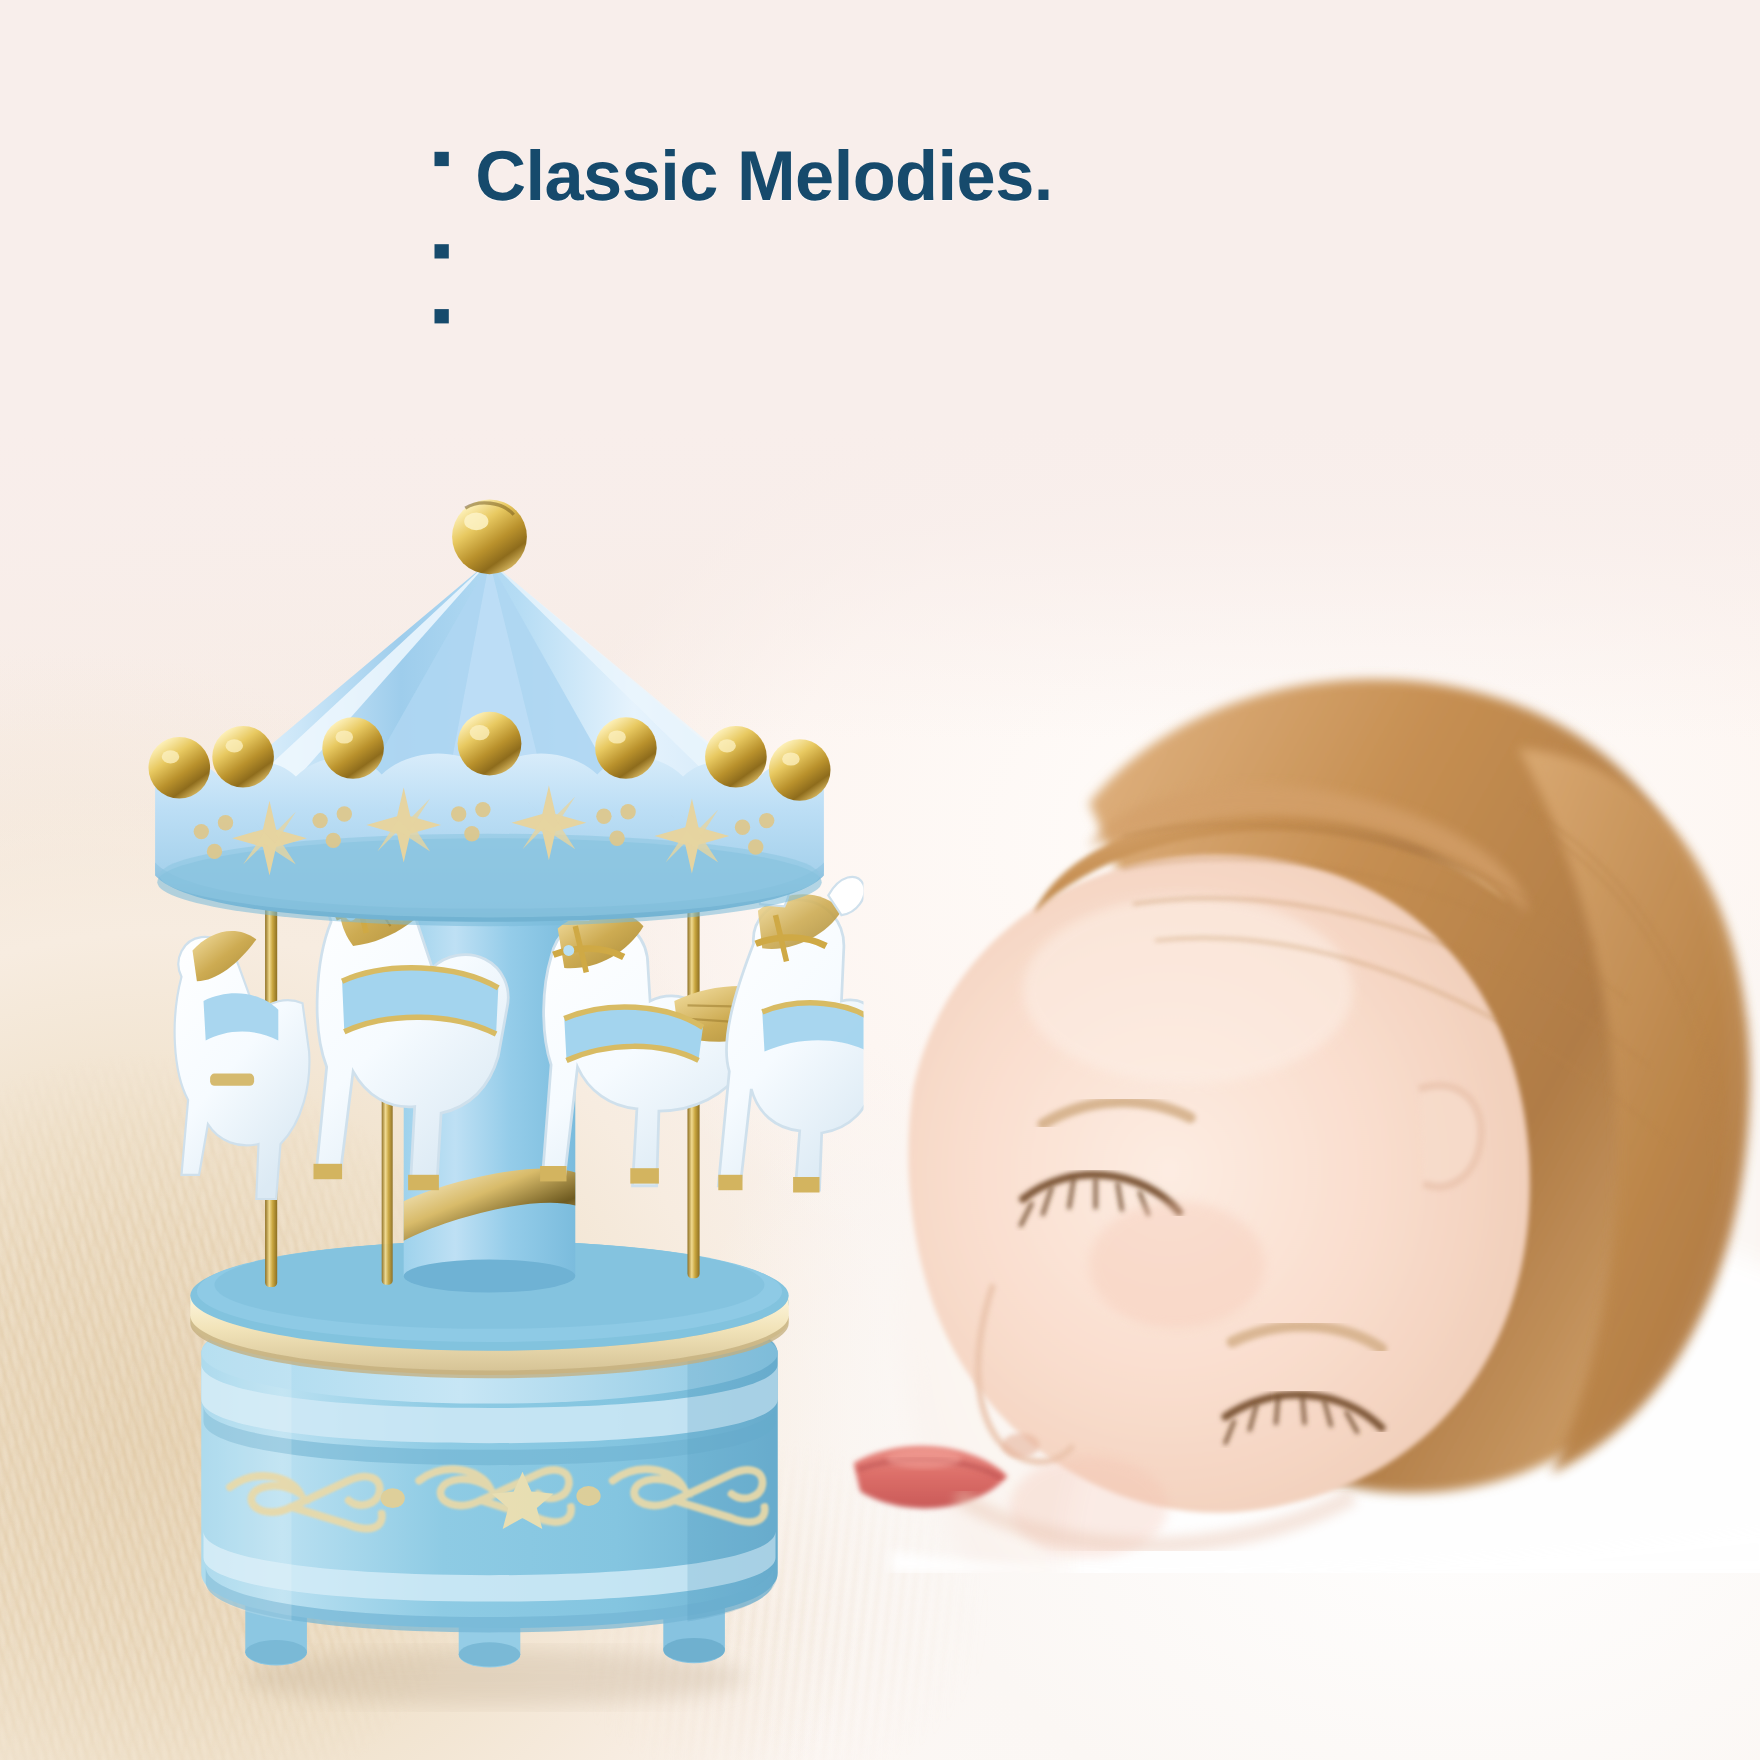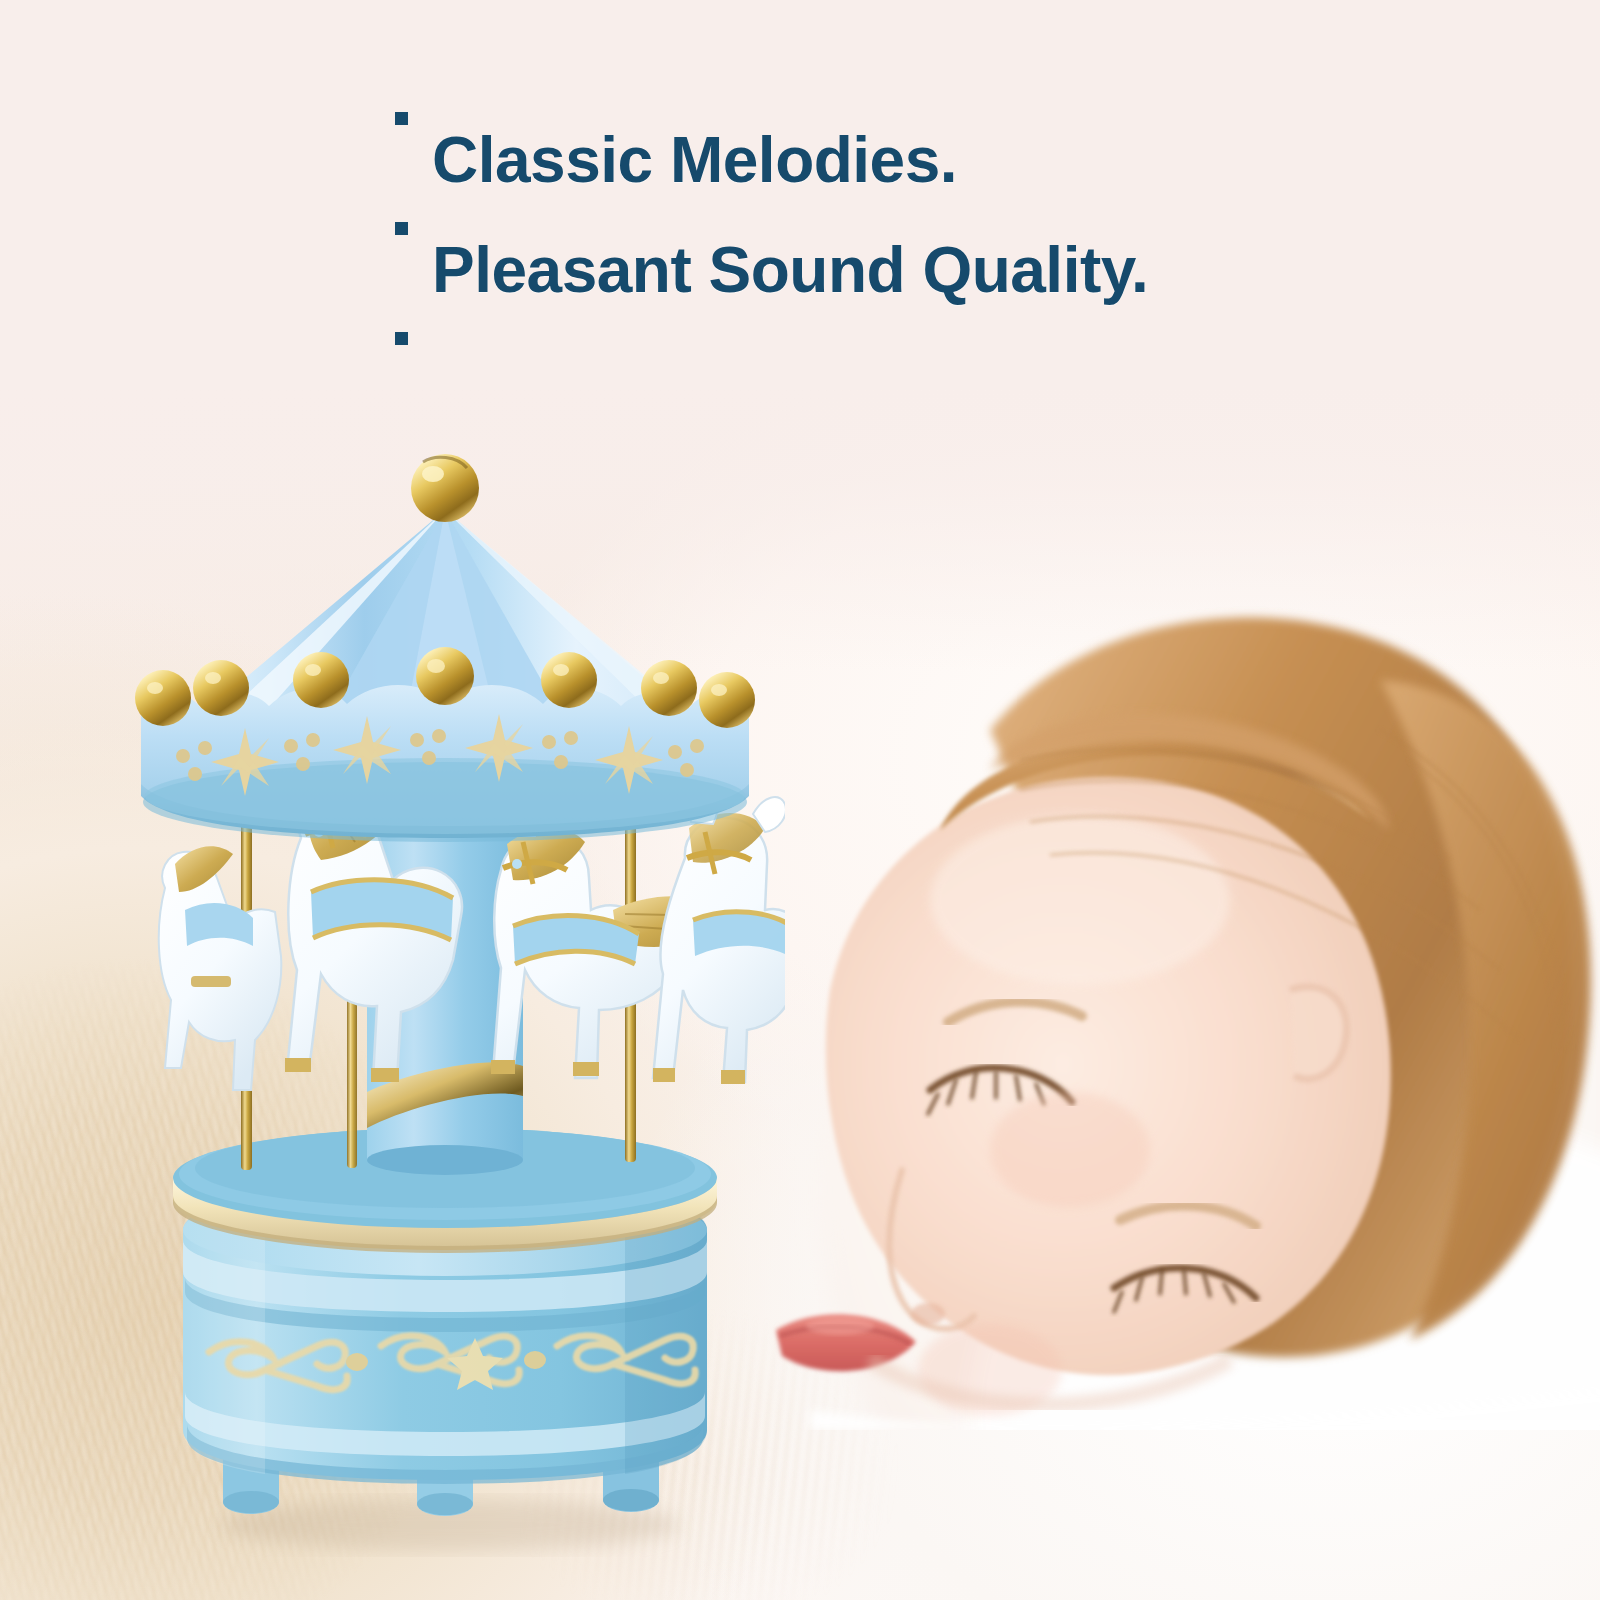--- a/index.html
+++ b/index.html
@@ -43,21 +43,21 @@
     -webkit-mask-image:radial-gradient(ellipse 260px 210px at 180px 230px,#000 0%,rgba(0,0,0,0) 78%);
             mask-image:radial-gradient(ellipse 260px 210px at 180px 230px,#000 0%,rgba(0,0,0,0) 78%);
     filter:blur(2.2px);
   }
 
   
   .child{position:absolute;left:690px;top:430px;width:920px;height:1000px;}
 
   
   .headline{position:absolute;left:395px;top:128px;width:1120px;}
-  .line{display:flex;align-items:flex-start;margin-bottom:46px;}
+  .line{display:flex;align-items:center;margin-bottom:46px;}
   .bullet{
     width:13px;height:13px;background:#164a6c;flex:0 0 auto;
     margin-right:24px;position:relative;top:-16px;
   }
   .line-text{
     font-family:"Liberation Sans", sans-serif;
     font-weight:bold;font-size:64px;line-height:1;
     color:#164a6c;letter-spacing:-.5px;white-space:nowrap;
     text-shadow:0 1px 0 rgba(255,255,255,.55);
   }
@@ -184,21 +184,20 @@
     </svg>
   </div>
 
   <div class="headline">
     <div class="line">
       <span class="bullet"></span>
       <span class="line-text">Classic Melodies.</span>
     </div>
     <div class="line">
       <span class="bullet"></span>
-      <span class="line-text">Pleasant Sound Quality.</span>
     </div>
     <div class="line">
       <span class="bullet"></span>
     </div>
   </div>
 
   <div class="product">
     <svg width="680" height="1130" viewBox="0 0 680 1130" xmlns="http://www.w3.org/2000/svg">
       <defs>
         <linearGradient id="goldBall" x1="20%" y1="10%" x2="80%" y2="95%">

